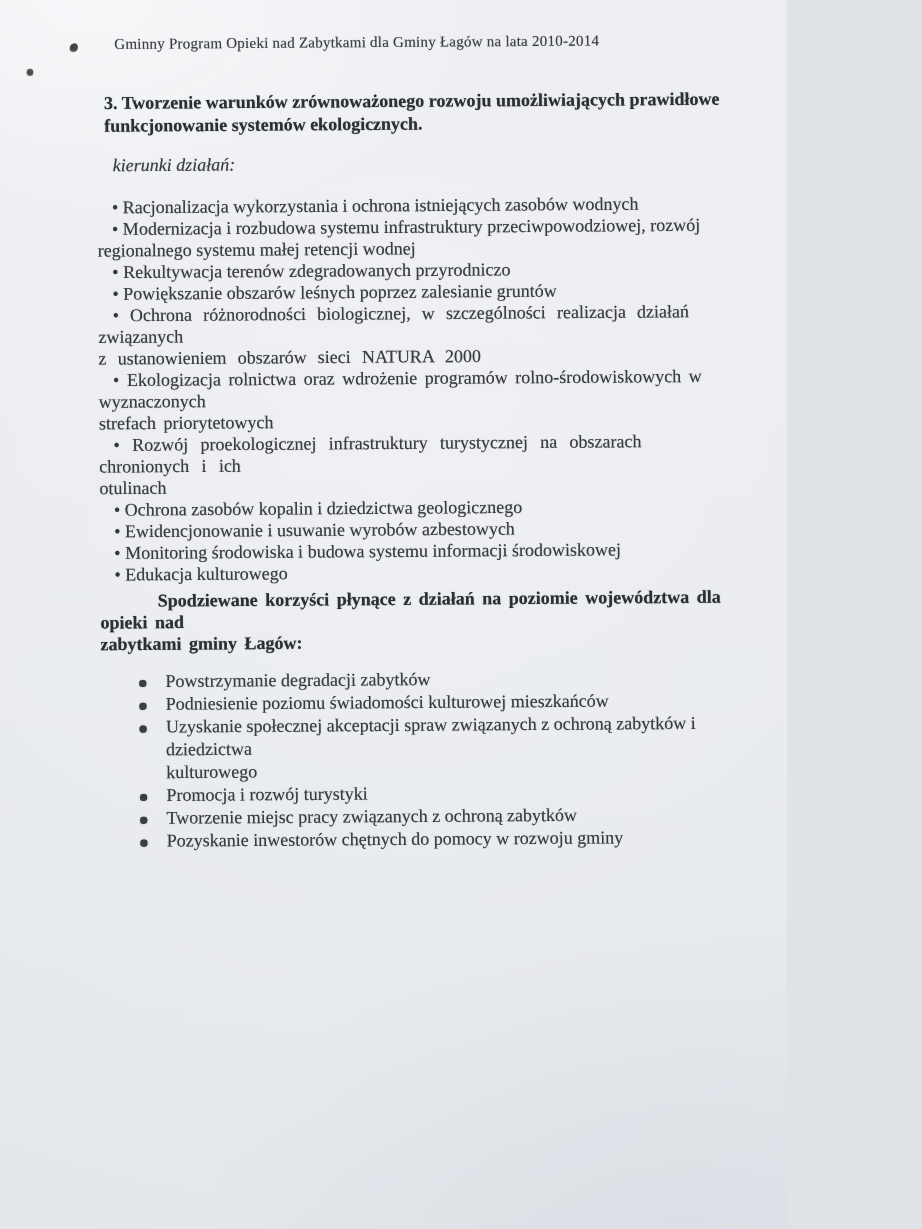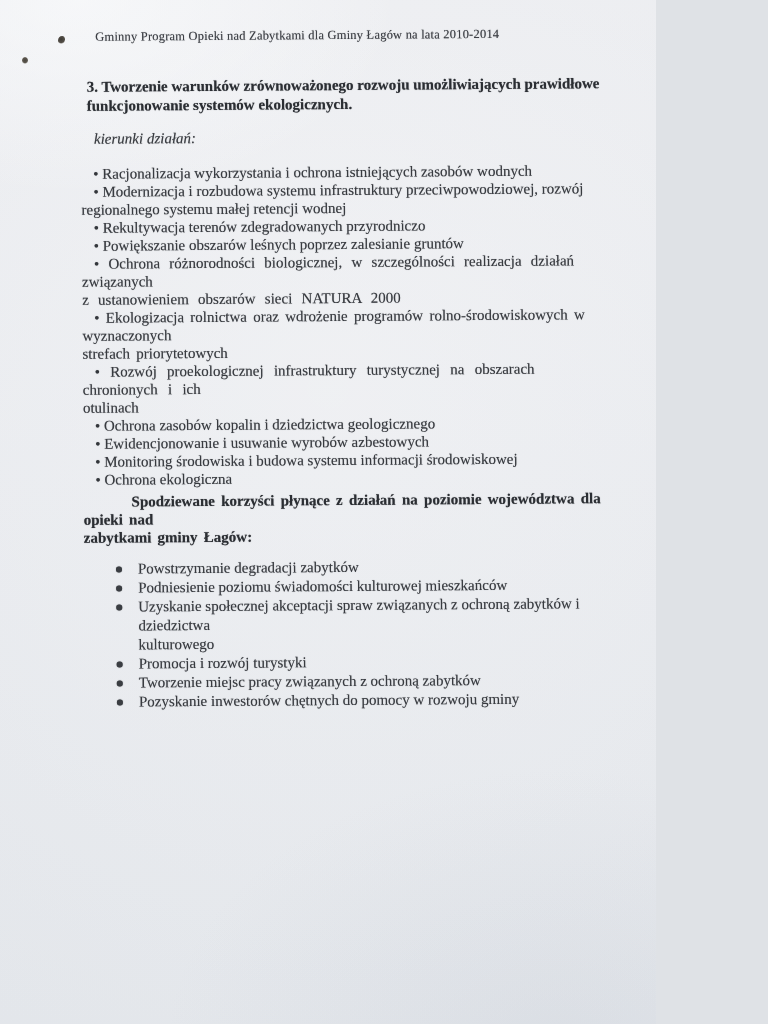--- a/index.html
+++ b/index.html
@@ -100,21 +100,21 @@
       <p><span class="b">•</span> <span class="t">Powiększanie obszarów leśnych poprzez zalesianie gruntów</span></p>
       <p class="sp6"><span class="b">•</span> <span class="t">Ochrona różnorodności biologicznej, w szczególności realizacja działań związanych
 z ustanowieniem obszarów sieci NATURA 2000</span></p>
       <p class="sp3"><span class="b">•</span> <span class="t">Ekologizacja rolnictwa oraz wdrożenie programów rolno-środowiskowych w wyznaczonych
 strefach priorytetowych</span></p>
       <p class="sp7"><span class="b">•</span> <span class="t">Rozwój proekologicznej infrastruktury turystycznej na obszarach chronionych i ich
 otulinach</span></p>
       <p><span class="b">•</span> <span class="t">Ochrona zasobów kopalin i dziedzictwa geologicznego</span></p>
       <p><span class="b">•</span> <span class="t">Ewidencjonowanie i usuwanie wyrobów azbestowych</span></p>
       <p><span class="b">•</span> <span class="t">Monitoring środowiska i budowa systemu informacji środowiskowej</span></p>
-      <p><span class="b">•</span> <span class="t">Ochrona ekologiczna</span></p>
+      <p><span class="b">•</span> <span class="t">Edukacja kulturowego</span></p>
     </div>
 
     <p class="benefits-heading">Spodziewane korzyści płynące z działań na poziomie województwa dla opieki nad
 zabytkami gminy Łagów:</p>
 
     <div class="list2">
       <p><span class="dot"></span><span class="t">Powstrzymanie degradacji zabytków</span></p>
       <p><span class="dot"></span><span class="t">Podniesienie poziomu świadomości kulturowej mieszkańców</span></p>
       <p><span class="dot"></span><span class="t">Uzyskanie społecznej akceptacji spraw związanych z ochroną zabytków i dziedzictwa
 kulturowego</span></p>

